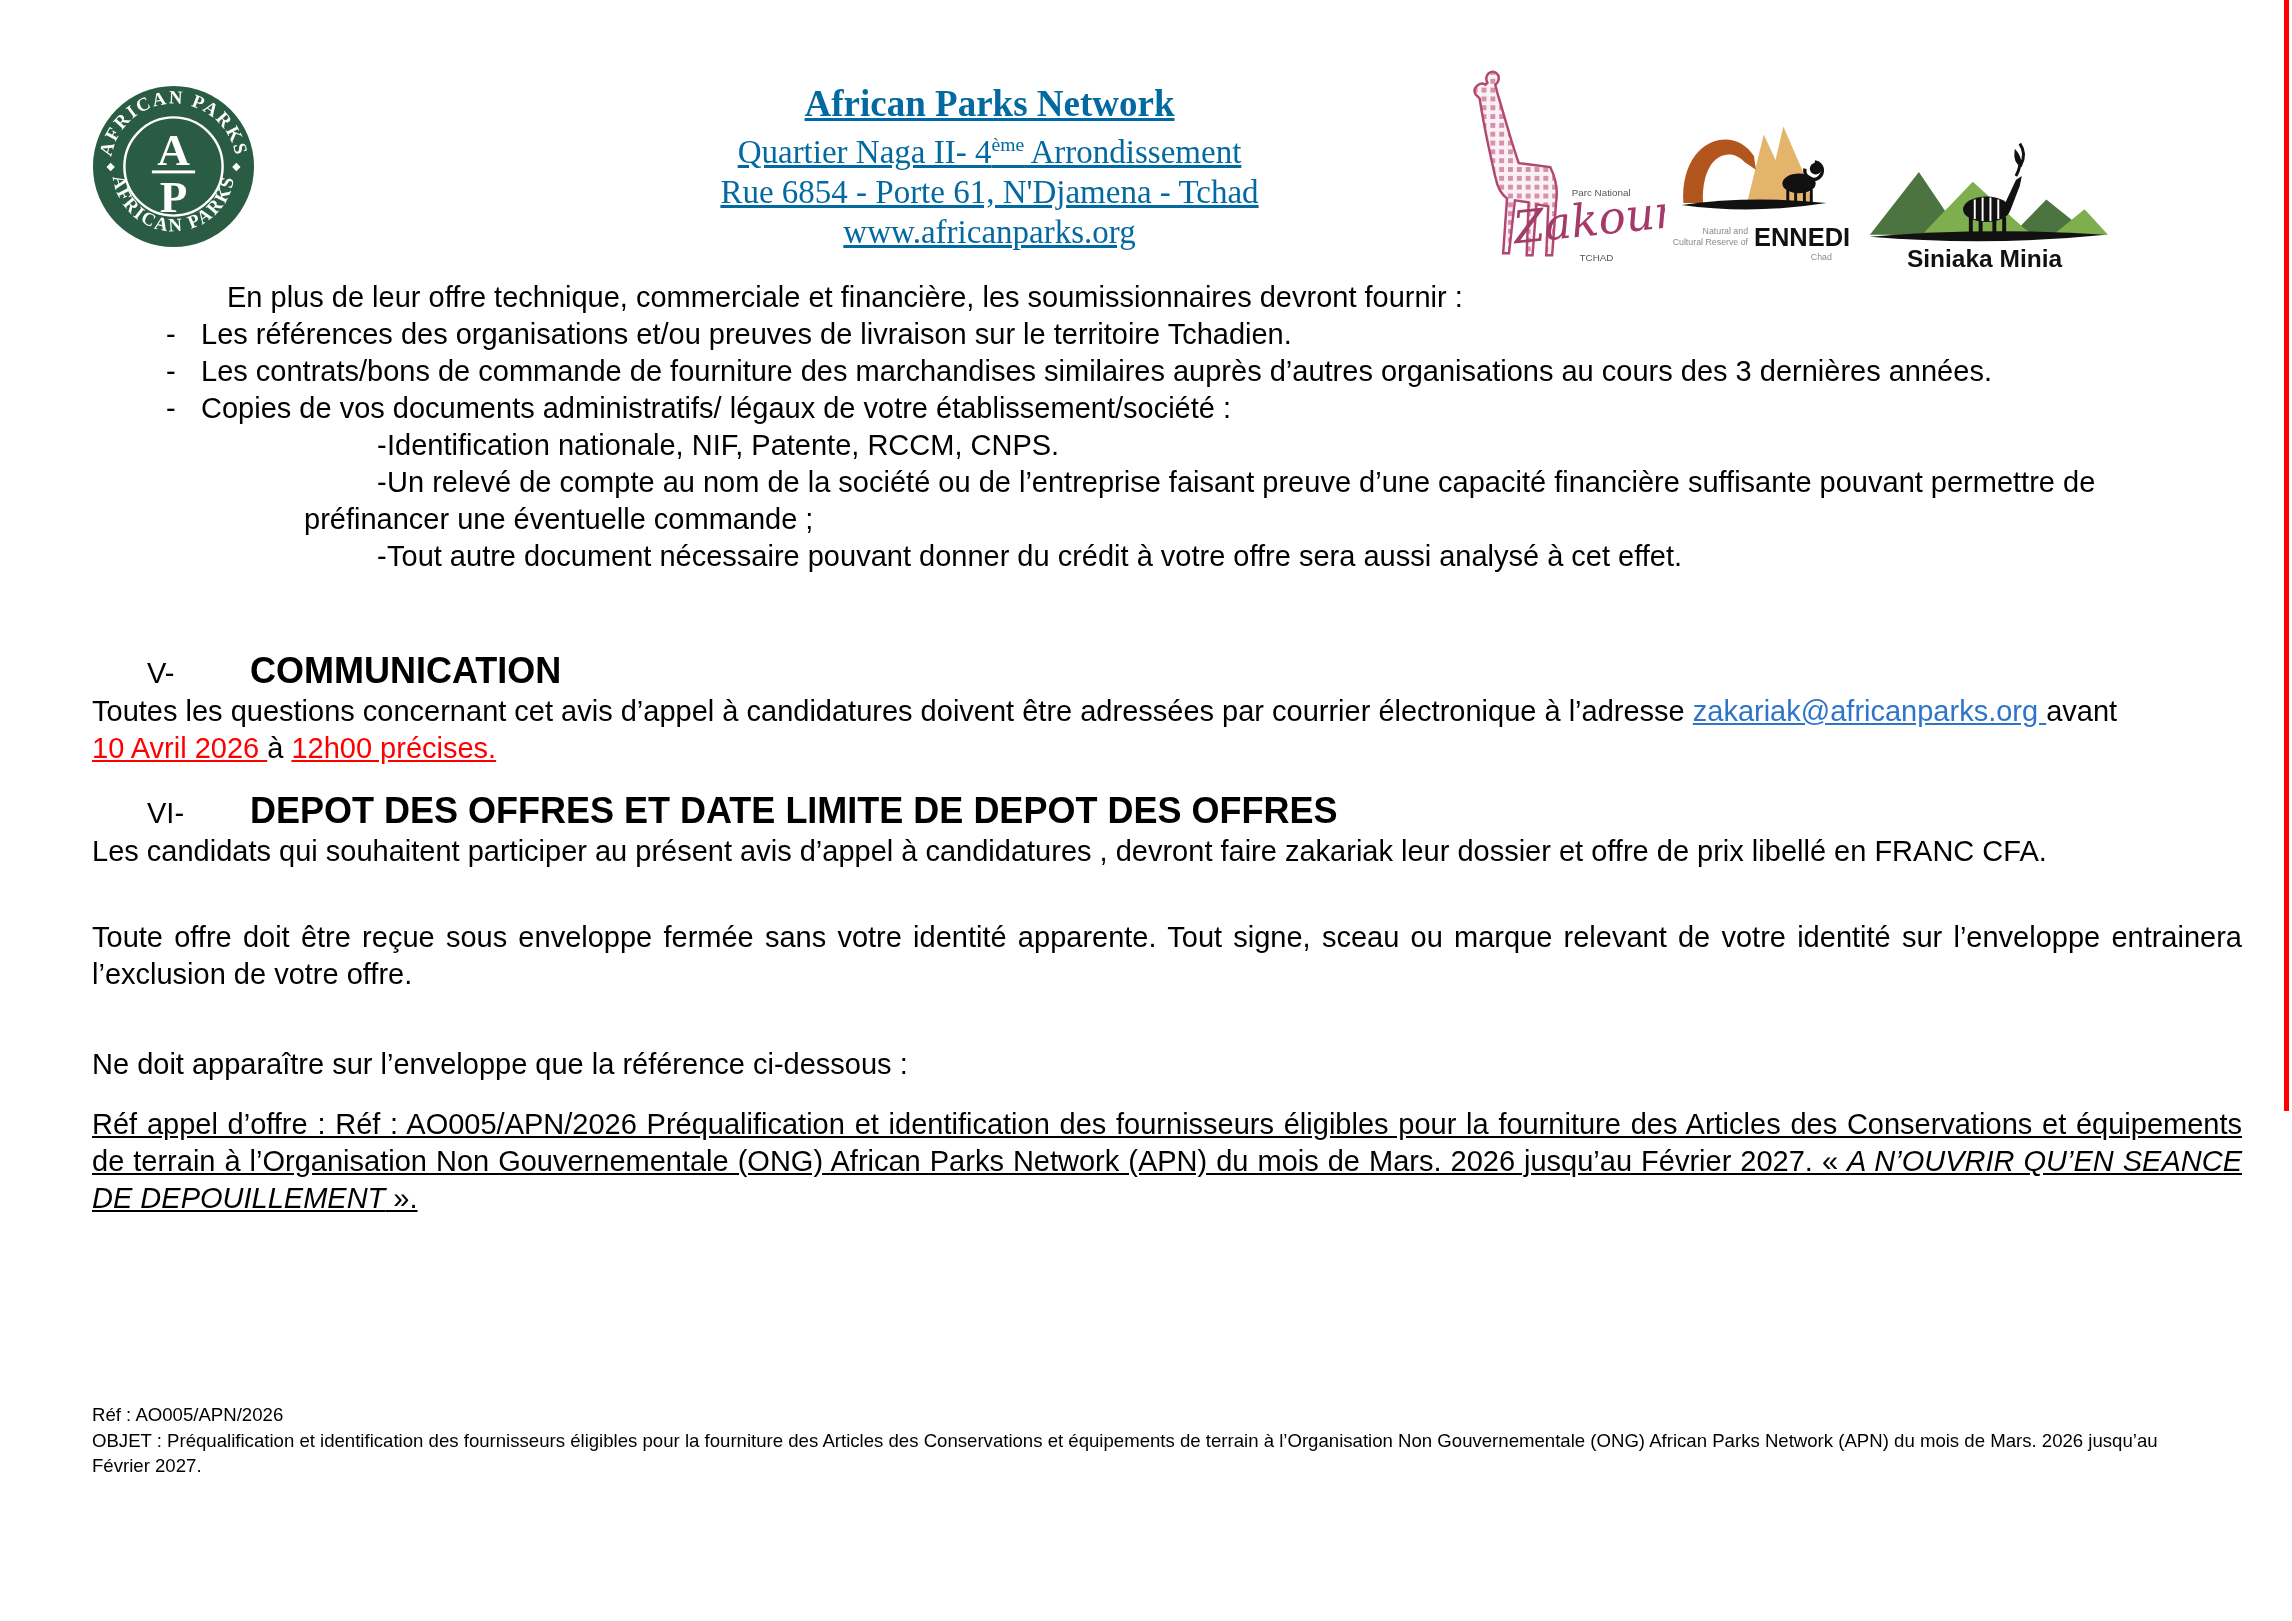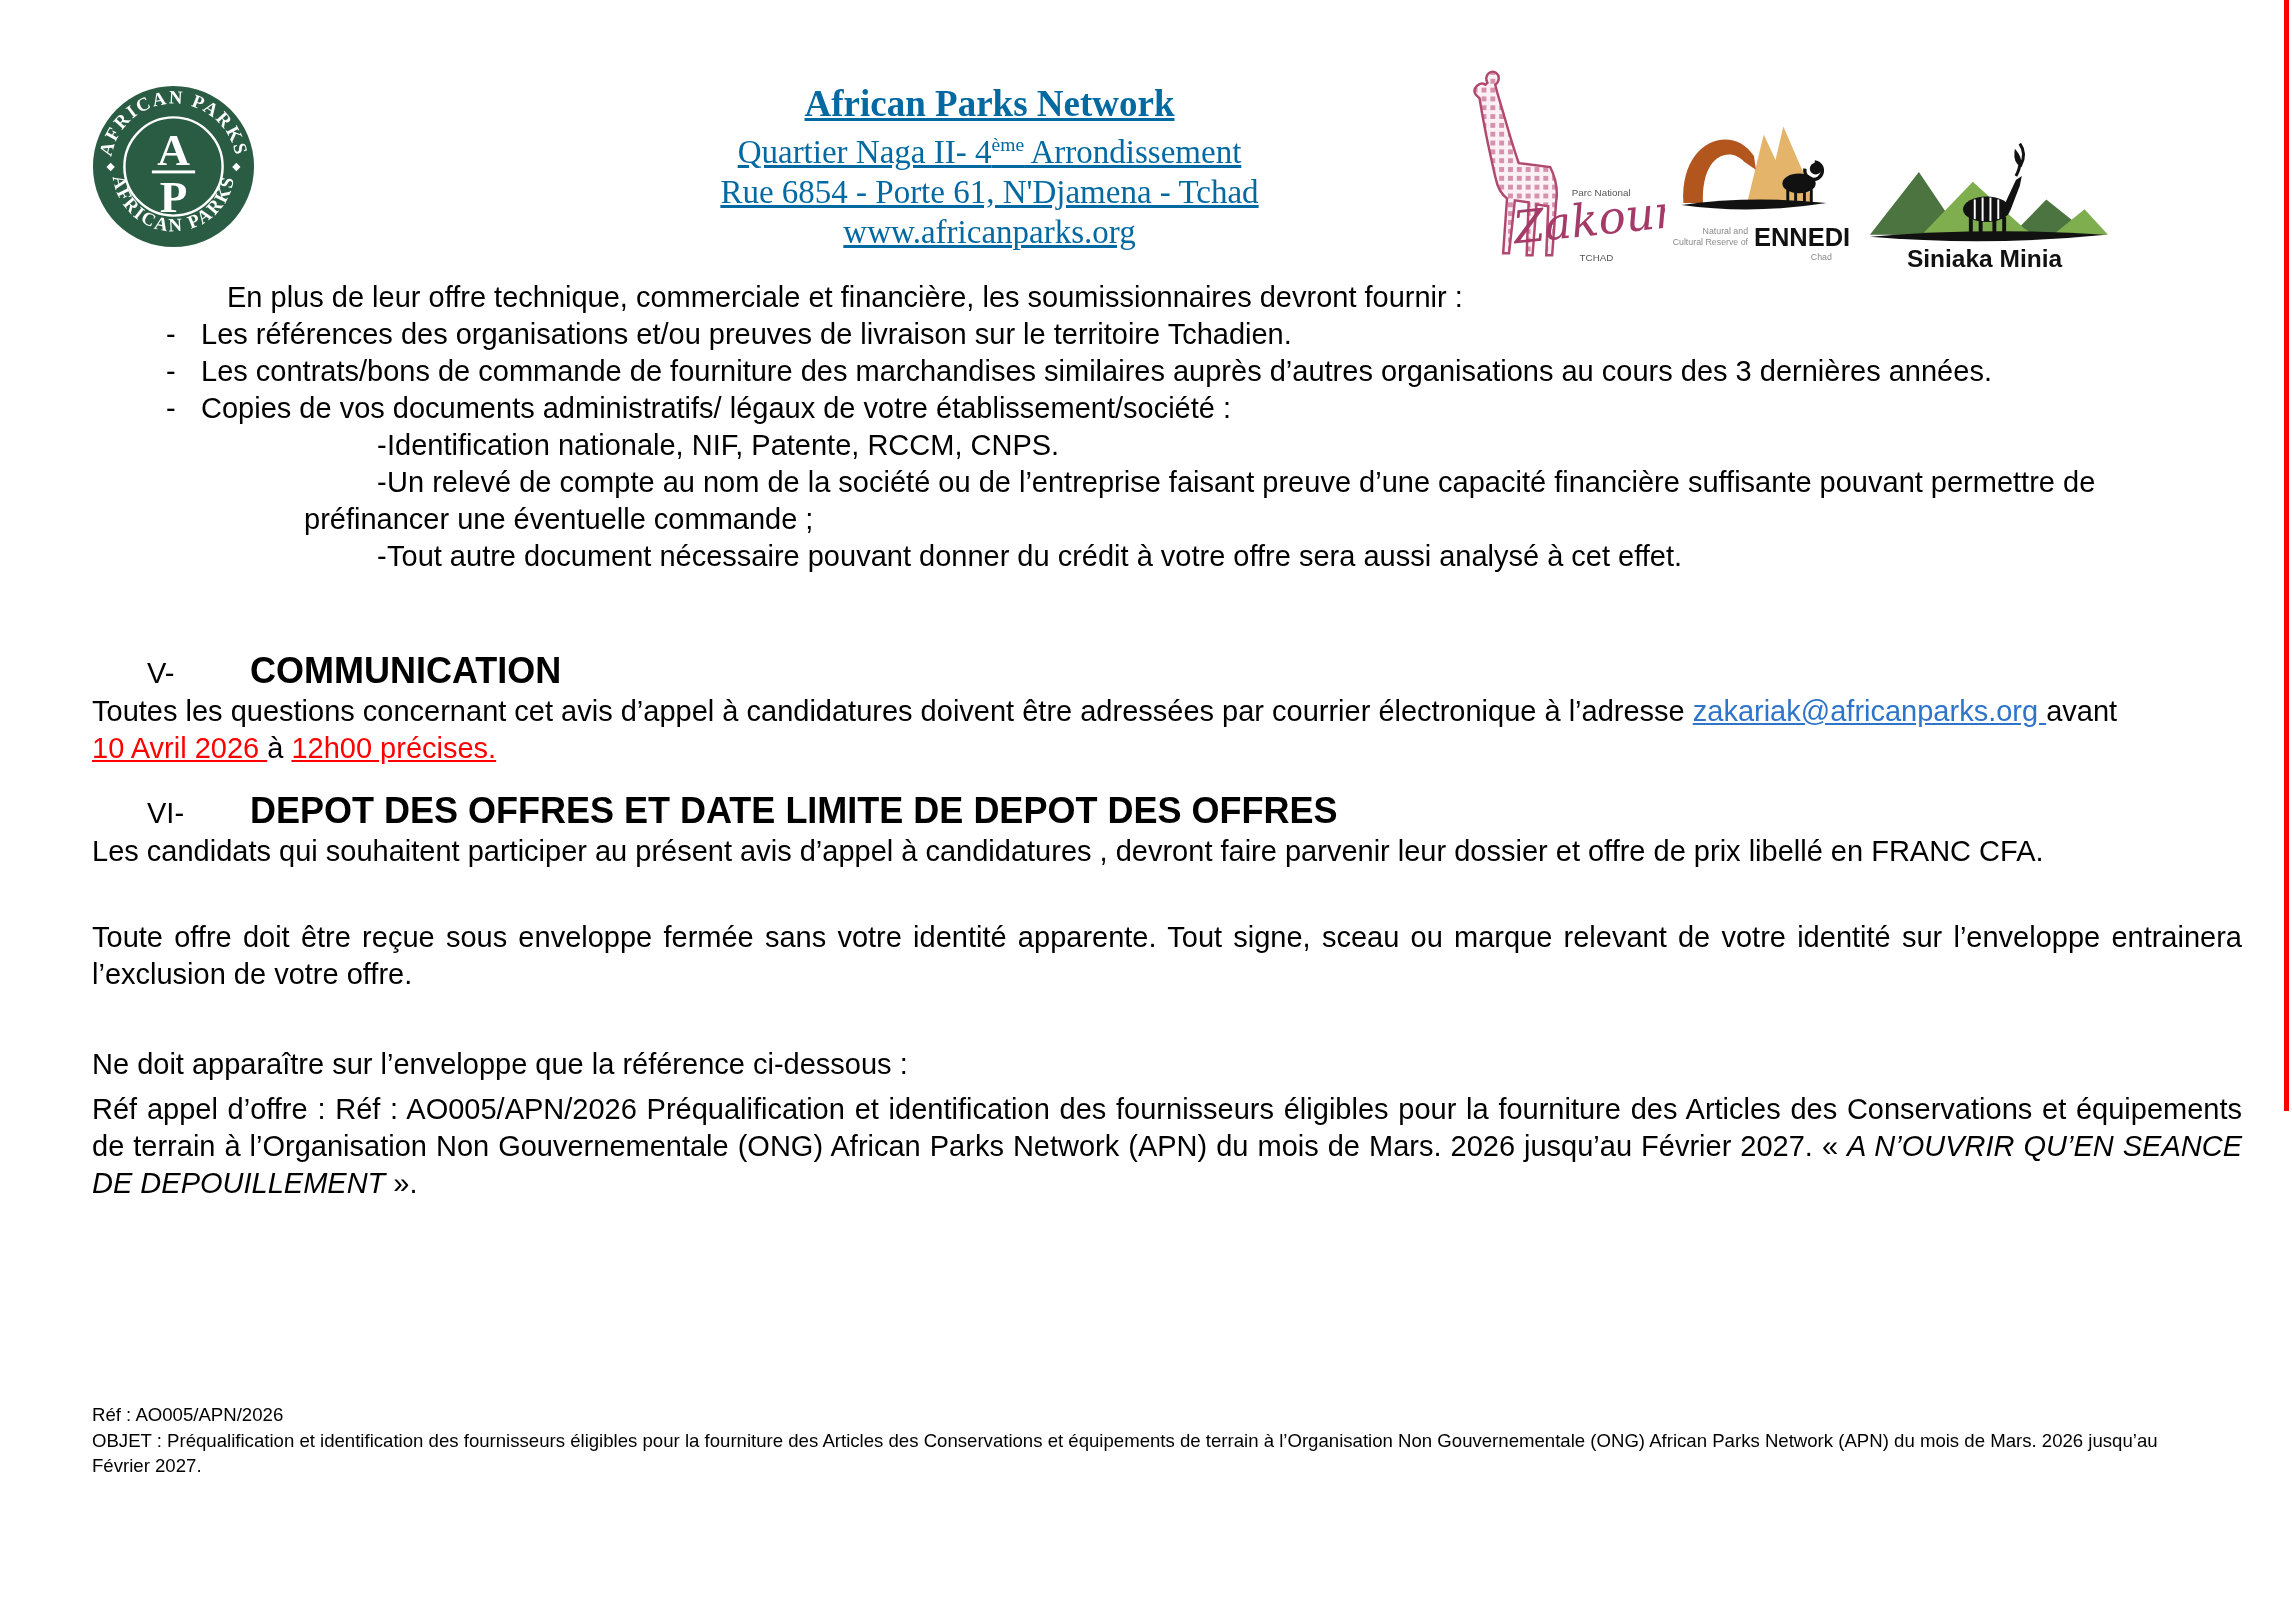--- a/index.html
+++ b/index.html
@@ -32,21 +32,21 @@
   .sub-bullet .marker{position:absolute;left:202px;top:0;}
   .section-head{margin:0;padding-left:55px;line-height:39px;}
   .section-head .sec-num{display:inline-block;width:103px;font-weight:normal;}
   .section-head .sec-title{font-weight:bold;font-size:36px;}
   .head-v{margin-top:76px;}
   .head-vi{margin-top:23.5px;}
   .para{margin:0;}
   .justify{text-align:justify;}
   .mt50{margin-top:49px;}
   .mt54{margin-top:53px;}
-  .mt16{margin-top:8px;}
+  .mt16{margin-top:23px;text-decoration:underline;}
   .email-link{color:#2e74c9;text-decoration:underline;cursor:pointer;}
   .red-u{color:#ff0000;text-decoration:underline;}
   .italic{font-style:italic;}
 
   
   .doc-footer{
     position:absolute;left:92px;top:1402px;width:2117px;
     font-size:18.6px;line-height:25.5px;
   }
   .doc-footer p{margin:0;}
@@ -178,21 +178,21 @@
       <span class="sec-num">V-</span><span class="sec-title">COMMUNICATION</span>
     </p>
     <div class="para">
       <div><span>Toutes les questions concernant cet avis d’appel à candidatures doivent être adressées par courrier électronique à l’adresse </span><a class="email-link">zakariak@africanparks.org&nbsp;</a><span>avant</span></div>
       <div><span class="red-u">10 Avril 2026&nbsp;</span><span>à </span><span class="red-u">12h00 précises.</span></div>
     </div>
 
     <p class="section-head head-vi">
       <span class="sec-num">VI-</span><span class="sec-title">DEPOT DES OFFRES ET DATE LIMITE DE DEPOT DES OFFRES</span>
     </p>
-    <p class="para">Les candidats qui souhaitent participer au présent avis d’appel à candidatures , devront faire parvenir leur dossier et offre de prix libellé en FRANC CFA.</p>
+    <p class="para">Les candidats qui souhaitent participer au présent avis d’appel à candidatures , devront faire zakariak leur dossier et offre de prix libellé en FRANC CFA.</p>
 
     <p class="para justify mt50">Toute offre doit être reçue sous enveloppe fermée sans votre identité apparente. Tout signe, sceau ou marque relevant de votre identité sur l’enveloppe entrainera l’exclusion de votre offre.</p>
 
     <p class="para mt54">Ne doit apparaître sur l’enveloppe que la référence ci-dessous :</p>
 
     <p class="para justify mt16"><span>Réf appel d’offre : Réf : AO005/APN/2026 Préqualification et identification des fournisseurs éligibles pour la fourniture des Articles des Conservations et équipements de terrain à l’Organisation Non Gouvernementale (ONG) African Parks Network (APN) du mois de Mars. 2026 jusqu’au Février 2027. « </span><span class="italic">A N’OUVRIR QU’EN SEANCE DE DEPOUILLEMENT</span><span> ».</span></p>
 
   </main>
 
   <footer class="doc-footer">

